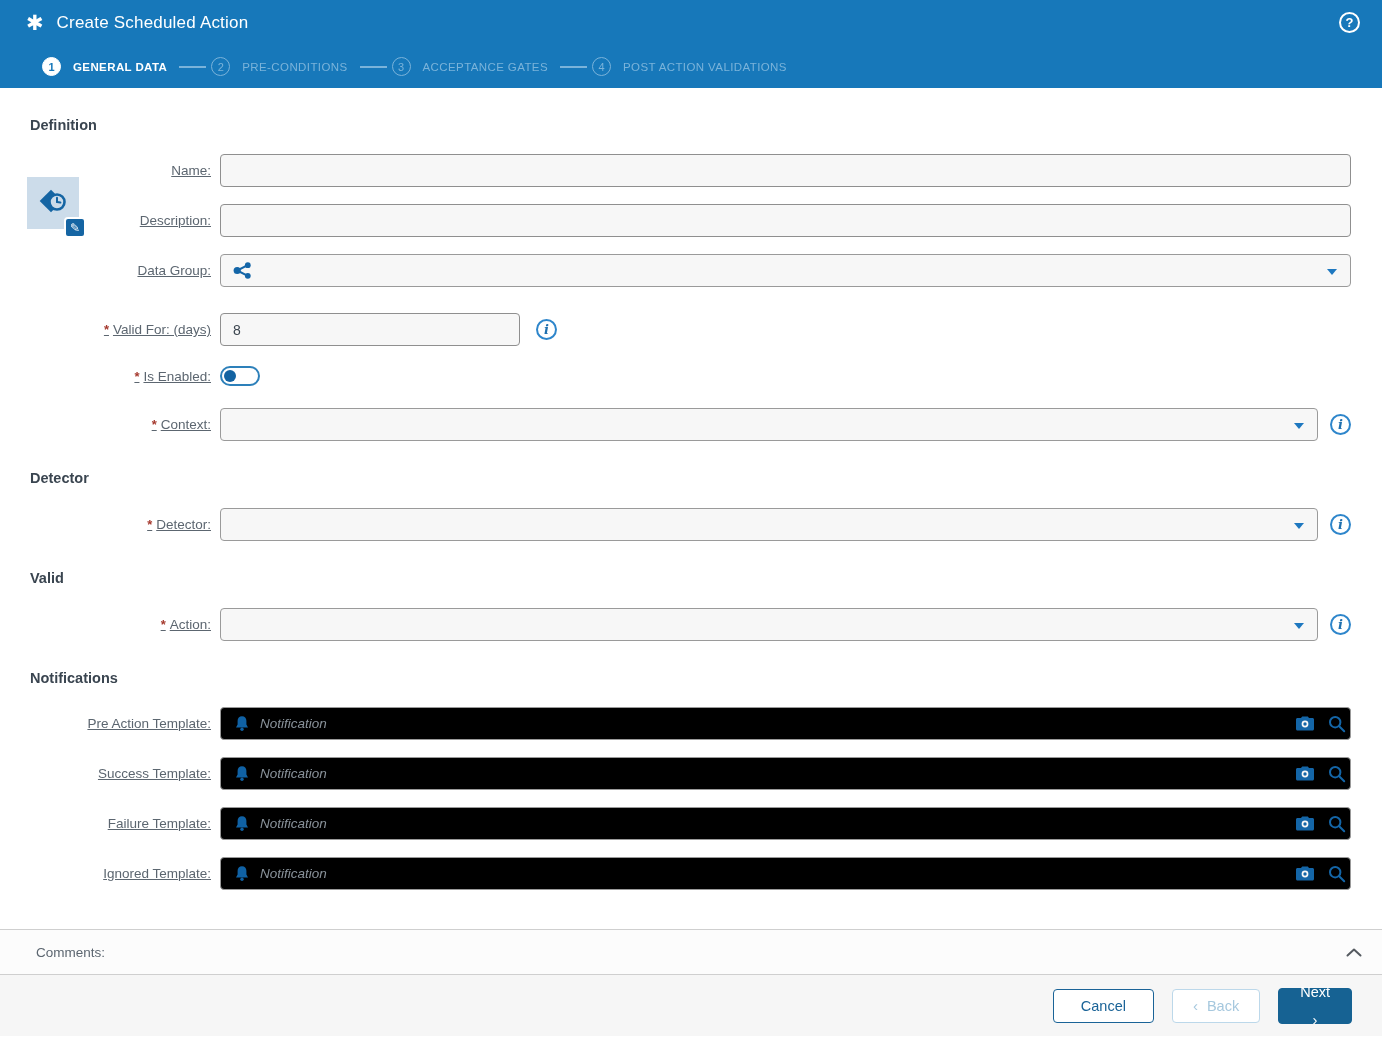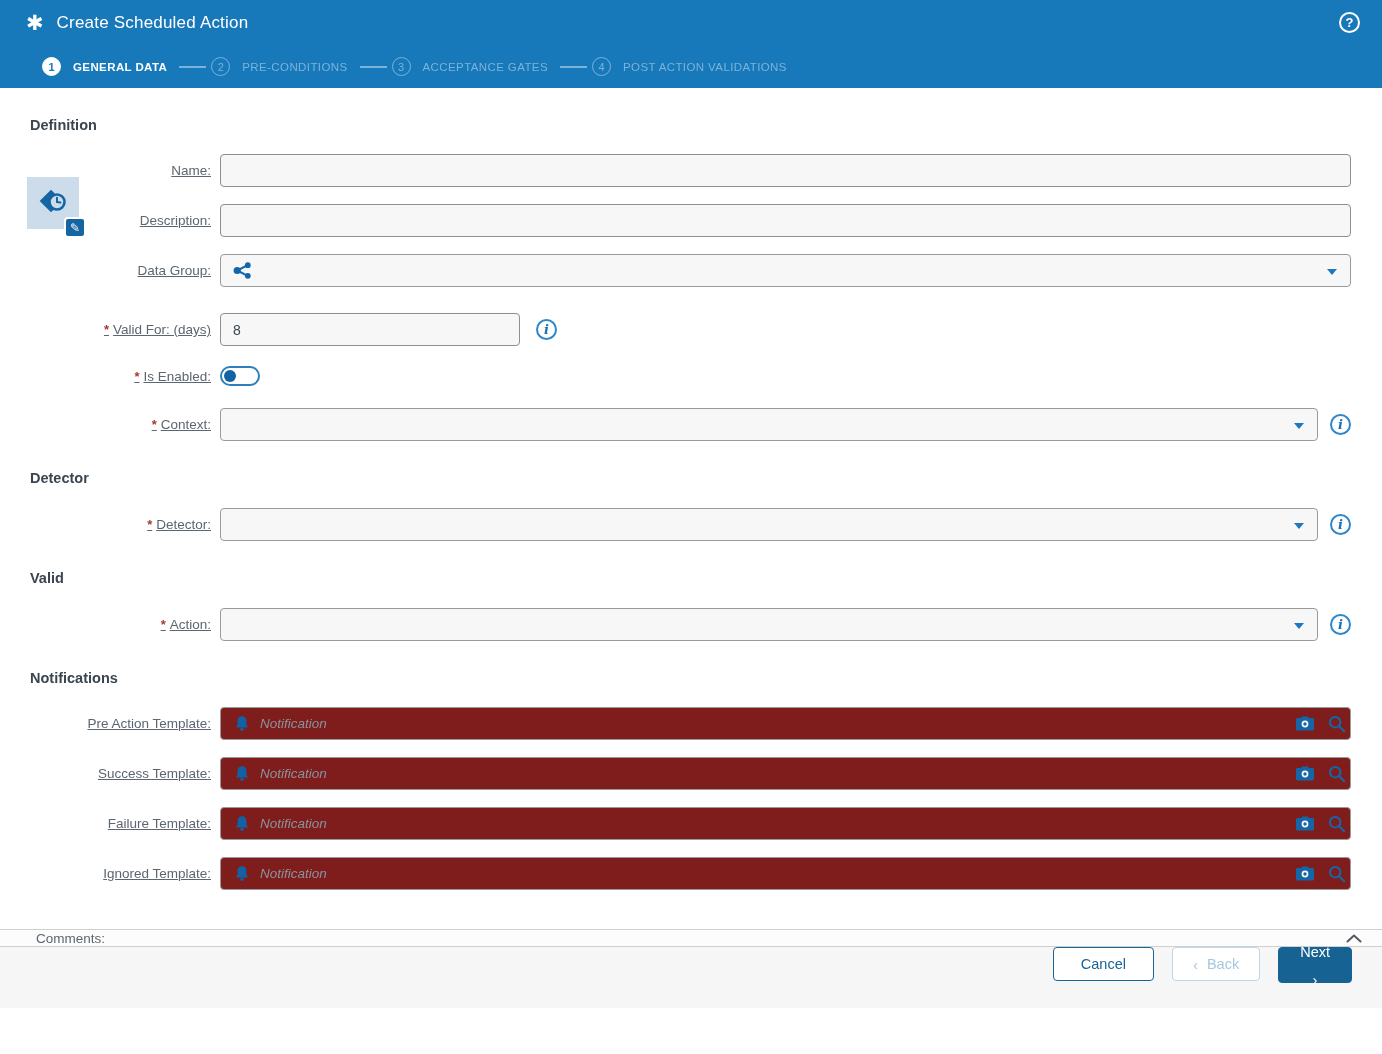--- a/index.html
+++ b/index.html
@@ -88,38 +88,38 @@
     background:#ccdcea; display:flex; align-items:center; justify-content:center;
   }
   .pencil-badge {
     position:absolute; left:64px; top:100px; width:22px; height:21px;
     background:#1565a3; border:2px solid #fff; border-radius:4px;
     display:flex; align-items:center; justify-content:center;
     color:#fff; font-size:12px; cursor:pointer;
   }
   
   .notif {
-    height:33px; background:#7f1d1d; border:1px solid #9a9a9a; border-radius:4px;
+    height:33px; background:#000000; border:1px solid #9a9a9a; border-radius:4px;
     display:flex; align-items:center; flex:1; padding:0 4px 0 13px; cursor:pointer;
   }
   .notif .ph {
     flex:1; font-size:13.5px; font-style:italic; color:#8a939b; margin-left:10px;
   }
   .notif .right-ico { display:flex; align-items:center; gap:13px; }
   
   .comments {
-    margin-top:39px; height:18px; background:#fcfcfc;
+    margin-top:39px; height:46px; background:#fcfcfc;
     border-top:1px solid #cfcfcf; border-bottom:1px solid #cfcfcf;
     display:flex; align-items:center; padding:0 20px 0 36px;
   }
   .comments .clabel { flex:1; font-size:13.5px; color:#5c6670; }
   .comments .chev { cursor:pointer; display:flex; align-items:center; }
   
   .footer {
-    height:61px; background:#f6f6f6; display:flex; 
+    height:61px; background:#f6f6f6; display:flex; align-items:center;
     justify-content:flex-end; padding-right:30px; gap:18px;
   }
   .btn {
     height:34px; border-radius:4px; font-size:14.5px; cursor:pointer;
     display:inline-flex; align-items:center; justify-content:center;
     font-family:"Liberation Sans", sans-serif; background:#fff;
   }
   .btn-cancel { border:1px solid #1a6397; color:#1a6397; padding:0 27px; }
   .btn-back { border:1px solid #bcd8ea; color:#a6c8de; padding:0 20px; gap:9px; cursor:default; }
   .btn-next { border:1px solid #166293; background:#166293; color:#fff; padding:0 21px; gap:12px; height:36px;flex-direction:column; }

